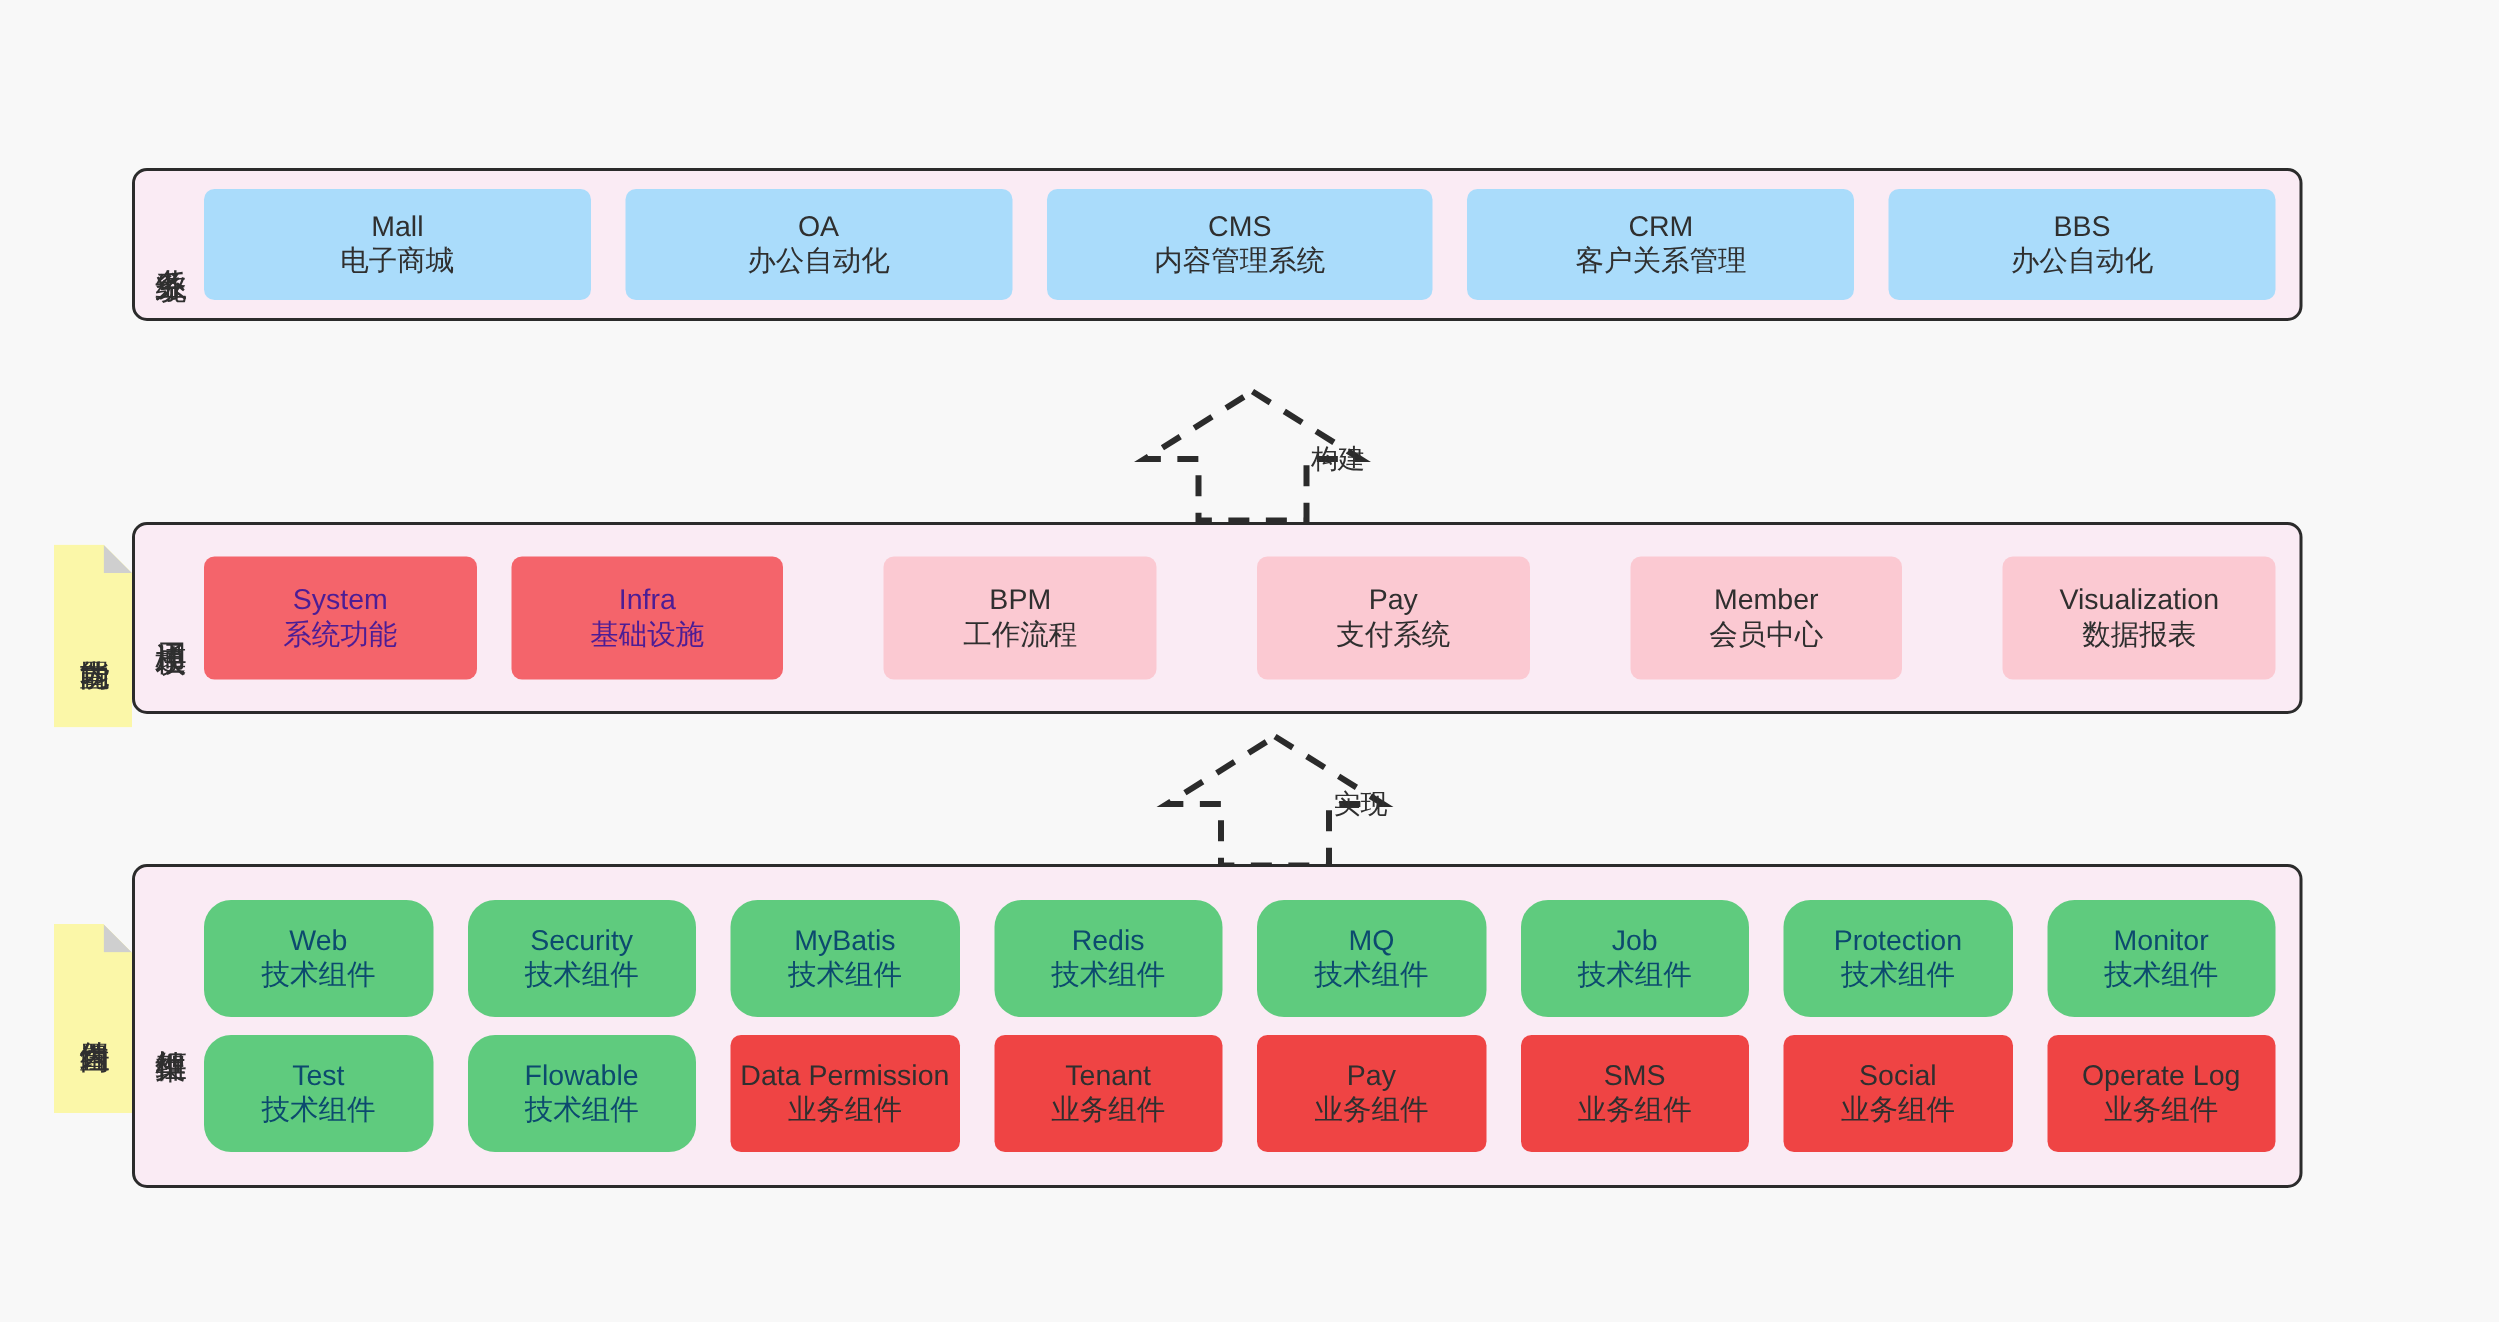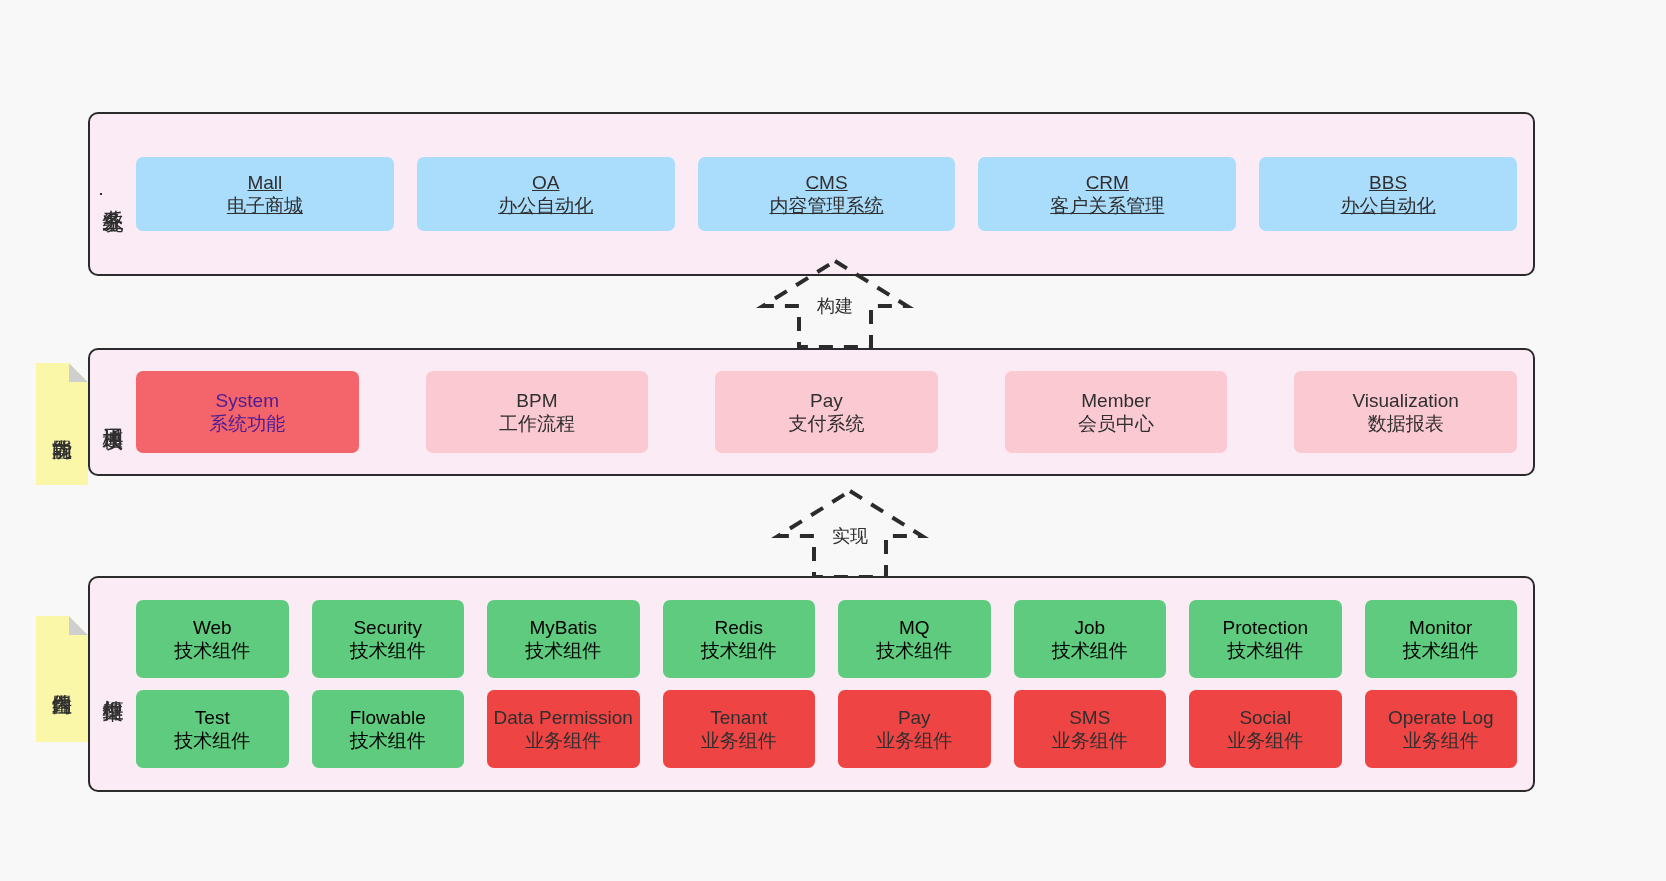--- a/index.html
+++ b/index.html
@@ -81,22 +81,21 @@
   }
   .card .cn {
     font-size: 19px;
   }
 
   
   #layer-business {
     left: 88px;
     top: 112px;
     width: 1447px;
-    height: 164px;
-    text-decoration: underline;
+    height: 102px;
   }
   #layer-business .card {
     height: 74px;
     background: #aadcfb;
     color: #2f2f2f;
   }
 
   #layer-modules {
     left: 88px;
     top: 348px;
@@ -110,21 +109,21 @@
   .card.red-soft   { background: #fbc9d2; color: #2f2f2f; margin-left: 44px; }
 
   #layer-framework {
     left: 88px;
     top: 576px;
     width: 1447px;
     height: 216px;
   }
   #layer-framework .layer-body { gap: 12px; }
   #layer-framework .card { height: 78px; }
-  .card.green-strong { background: #5fcb7e; color: #000000; }
+  .card.green-strong { background: #5fcb7e; color: #0c4a6e; border-radius: 18px; }
   .card.green-soft   { background: #ef4444; color: #2f2f2f; }
 
   
   .note {
     position: absolute;
     box-sizing: border-box;
     width: 52px;
     background: #fbf7a8;
     color: #2f2f2f;
     font-size: 20px;
@@ -169,21 +168,21 @@
   #arrow-build { left: 760px; top: 258px; }
   #arrow-impl  { left: 775px; top: 488px; }
 
   .arrow svg { display: block; overflow: visible; }
 
   .arrow-label {
     position: absolute;
     left: 0;
     top: 0;
     width: 150px;
-    text-align: center;
+    text-align: right;
     font-size: 18px;
     color: #2f2f2f;
     user-select: none;
     pointer-events: none;
   }
   #arrow-build .arrow-label { top: 36px; }
   #arrow-impl  .arrow-label { top: 36px; }
 </style>
 </head>
 <body>
@@ -230,20 +229,24 @@
   </div>
 
   <div class="layer" id="layer-modules">
     <div class="layer-title">通用模块</div>
     <div class="layer-body">
       <div class="row">
         <div class="card red-strong">
           <span class="en">System</span>
           <span class="cn">系统功能</span>
         </div>
+        <div class="card red-strong">
+          <span class="en">Infra</span>
+          <span class="cn">基础设施</span>
+        </div>
         <div class="card red-soft">
           <span class="en">BPM</span>
           <span class="cn">工作流程</span>
         </div>
         <div class="card red-soft">
           <span class="en">Pay</span>
           <span class="cn">支付系统</span>
         </div>
         <div class="card red-soft">
           <span class="en">Member</span>

